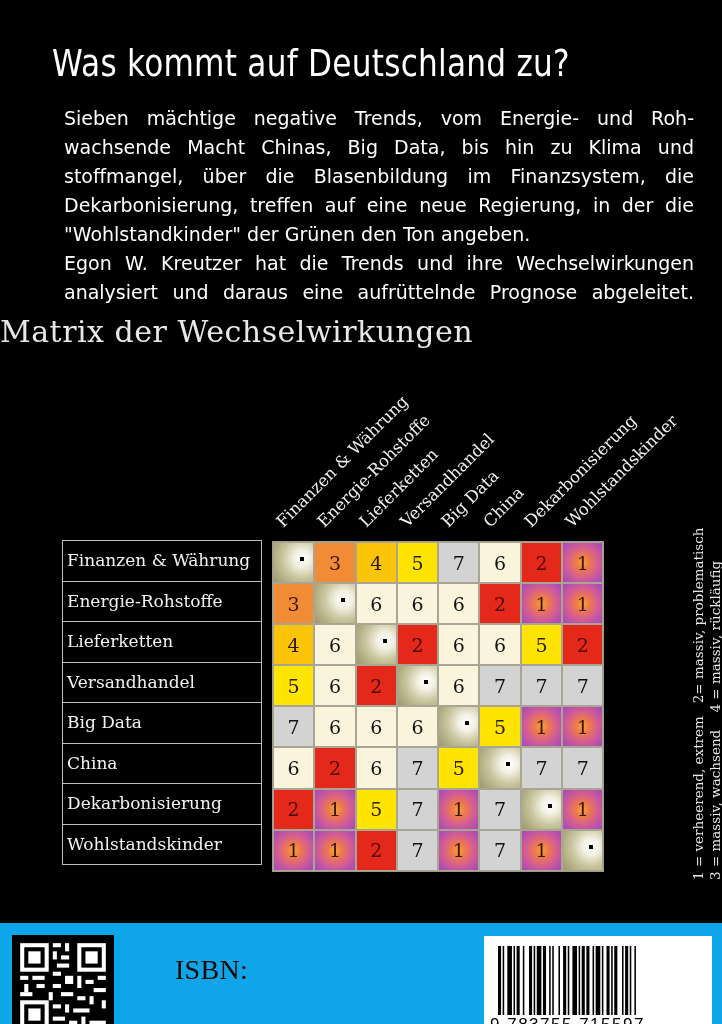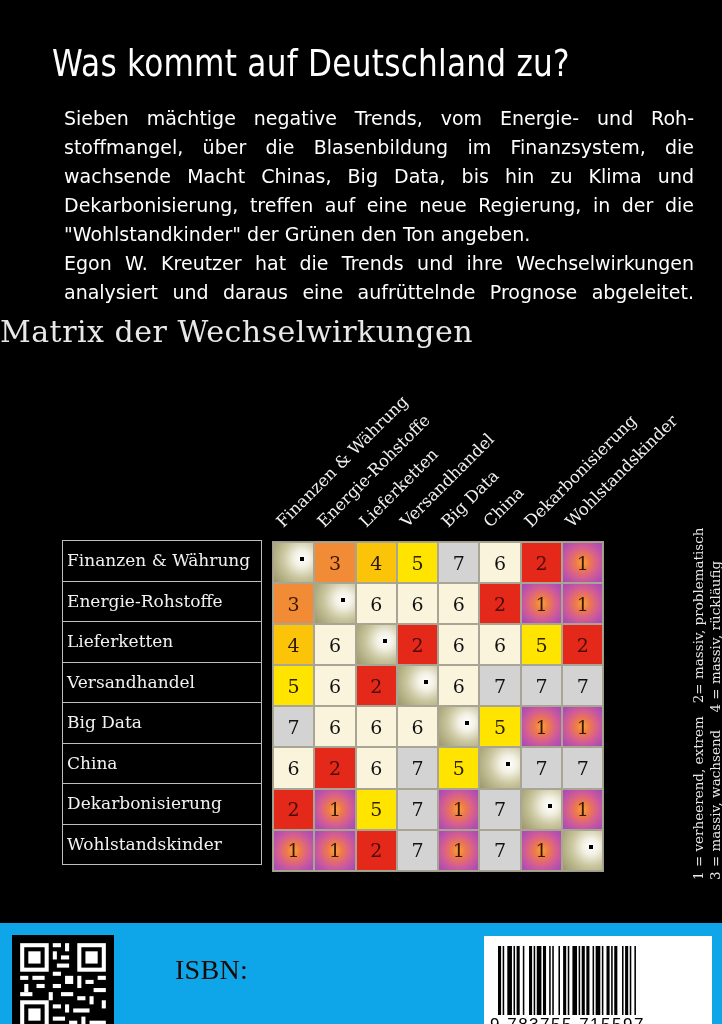--- a/index.html
+++ b/index.html
@@ -34,22 +34,22 @@
   .barcode svg { display:block; }
   .barcode-num { position:absolute; left:4px; bottom:3px; font-family:"Liberation Sans", sans-serif; font-size:17px; color:#000; letter-spacing:1.5px; background:#fff; padding:0 2px; white-space:nowrap; }
 </style>
 </head>
 <body>
 
 <div class="headline">Was kommt auf Deutschland zu?</div>
 
 <div class="blurb">
   <span class="ln">Sieben mächtige negative Trends, vom Energie- und Roh-</span>
+  <span class="ln">wachsende Macht Chinas, Big Data, bis hin zu Klima und</span>
   <span class="ln">stoffmangel, über die Blasenbildung im Finanzsystem, die</span>
-  <span class="ln">wachsende Macht Chinas, Big Data, bis hin zu Klima und</span>
   <span class="ln">Dekarbonisierung, treffen auf eine neue Regierung, in der die</span>
   <span class="ln last">"Wohlstandkinder" der Grünen den Ton angeben.</span>
   <span class="ln">Egon W. Kreutzer hat die Trends und ihre Wechselwirkungen</span>
   <span class="ln">analysiert und daraus eine aufrüttelnde Prognose abgeleitet.</span>
 </div>
 
 <div class="matrix-title">Matrix der Wechselwirkungen</div>
 
 <div class="col-headers" id="col-headers">
     <div class="col-header" style="left: 286px; top: 512px;">Finanzen &amp; Währung</div>

